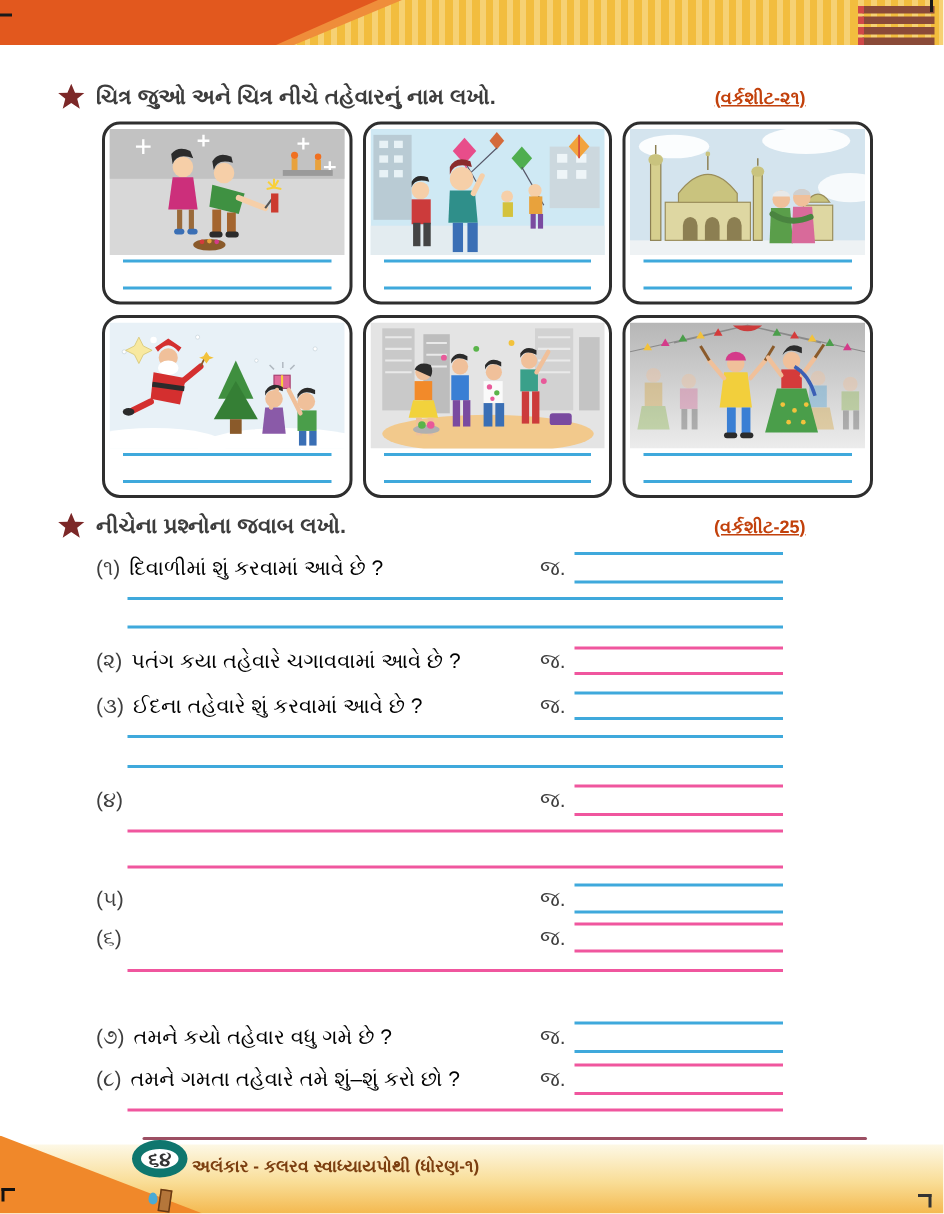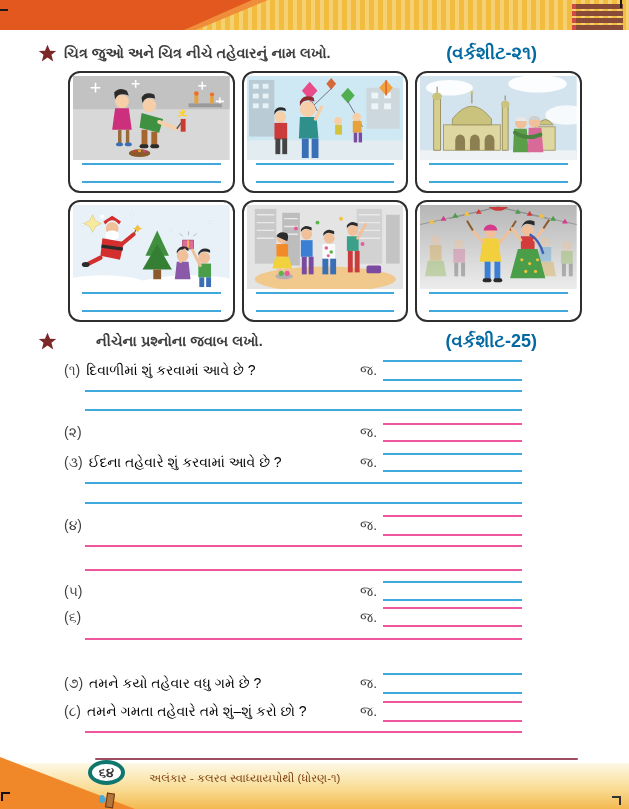--- a/index.html
+++ b/index.html
@@ -19,28 +19,28 @@
     background:#ef8d3a; clip-path:polygon(0 0,268px 0,196px 100%,0 100%); }
   .band-blob  { position:absolute; top:0; left:0; width:252px; height:30px;
     background:#e2581e; clip-path:polygon(0 0,252px 0,184px 100%,0 100%); }
   .band-bars { position:absolute; top:4px; right:6px; }
   .band-bars .bar { position:relative; width:48px; height:5px; background:#8a4a38; margin-bottom:2px; }
   .band-bars .bar i { position:absolute; left:-3px; top:0; width:4px; height:5px; background:#d04848; }
   .crop-mark-tl { position:absolute; top:9px; left:0; width:8px; height:2px; background:#1a1a1a; }
   .crop-mark-tr { position:absolute; top:0; right:7px; width:2px; height:8px; background:#1a1a1a; }
 
   
-  .content { position:absolute; top:30px; left:0; width:571px; padding:0 34px 0 38px; }
+  .content { position:absolute; top:30px; left:0; width:571px; padding:12px 34px 0 38px; }
 
   .sec-header { display:flex; align-items:center; }
   .sec-header.first { margin-top:13px; }
-  .sec-header.second { margin-top:9px;gap:32px; }
+  .sec-header.second { margin-top:9px; }
   .star { width:19px; height:19px; flex:0 0 auto; }
   .sec-title { font-size:14.5px; font-weight:bold; color:#3d3d3d; margin-left:7px; }
-  .sec-badge { margin-left:auto; font-size:18px; font-weight:bold; color:#0369a1; }
+  .sec-badge { margin-left:auto; font-size:12px; font-weight:bold; color:#c2410c;text-decoration:underline; }
 
   
   .pic-grid {
     margin:7px 0 0 30px; width:514px;
     display:grid; grid-template-columns:repeat(3,1fr); gap:7px;
   }
   .pic-box {
     position:relative; height:122px; background:#fff;
     border:2px solid #2e2e2e; border-radius:12px; overflow:hidden;
   }
@@ -68,24 +68,24 @@
   .footer-band { position:absolute; left:0; right:0; bottom:0; top:8px;
     background:linear-gradient(180deg,#fdf8e6 0%,#f9dd96 55%,#f4b950 100%); }
   .footer-rule { position:absolute; top:3px; left:95px; width:483px; height:2px; background:#9c4f63; border-radius:2px; }
   .footer-tri { position:absolute; left:0; bottom:0; width:135px; height:52px;
     background:#f0882a; clip-path:polygon(0 0,100% 100%,0 100%); }
   .bubble-stick { position:absolute; left:106px; top:38px; width:8px; height:15px;
     background:#b5763a; border:1px solid #6b3a12; transform:rotate(8deg); }
   .bubble-drop { position:absolute; left:99px; top:40px; width:6px; height:8px;
     background:#4aaad4; border-radius:50% 50% 50% 50%/60% 60% 40% 40%; }
   .page-bubble { position:absolute; left:88px; top:5px; width:37px; height:25px;
-    background:#fff; border:4px solid #0f766e; border-radius:50%;
+    background:#fff; border:6px solid #0f766e; border-radius:50%;
     display:flex; align-items:center; justify-content:center; }
   .page-bubble span { font-size:13px; font-weight:bold; color:#333; }
-  .footer-text { position:absolute; left:149px; top:17px; font-size:11.5px; font-weight:normal; color:#7c3f10; }
+  .footer-text { position:absolute; left:128px; top:17px; font-size:11.5px; font-weight:bold; color:#7c3f10; }
   .crop-mark-bl { position:absolute; left:1px; bottom:8px; width:9px; height:9px;
     border-top:2px solid #111; border-left:2px solid #111; }
   .crop-mark-br { position:absolute; right:8px; bottom:4px; width:9px; height:9px;
     border-top:2px solid #333; border-right:2px solid #333; }
 </style>
 </head>
 <body>
 
 <div id="page">
 
@@ -413,20 +413,21 @@
           </span>
         <span class="ans-label">જ.</span>
         <span class="ans-line"></span>
       </div>
       <div class="x-line blue" style="height:11px;"></div>
       <div class="x-line blue" style="height:19px;"></div>
 
       <div class="q-row q-pink" style="height:19px;margin-top:12px;">
         <span class="q-left">
             <span class="q-num">(૨)</span>
+            <span class="q-text">પતંગ કયા તહેવારે ચગાવવામાં આવે છે ?</span>
           </span>
         <span class="ans-label">જ.</span>
         <span class="ans-line"></span>
       </div>
 
       <div class="q-row q-blue" style="height:19px;margin-top:11px;">
         <span class="q-left">
             <span class="q-num">(૩)</span>
             <span class="q-text">ઈદના તહેવારે શું કરવામાં આવે છે ?</span>
           </span>

